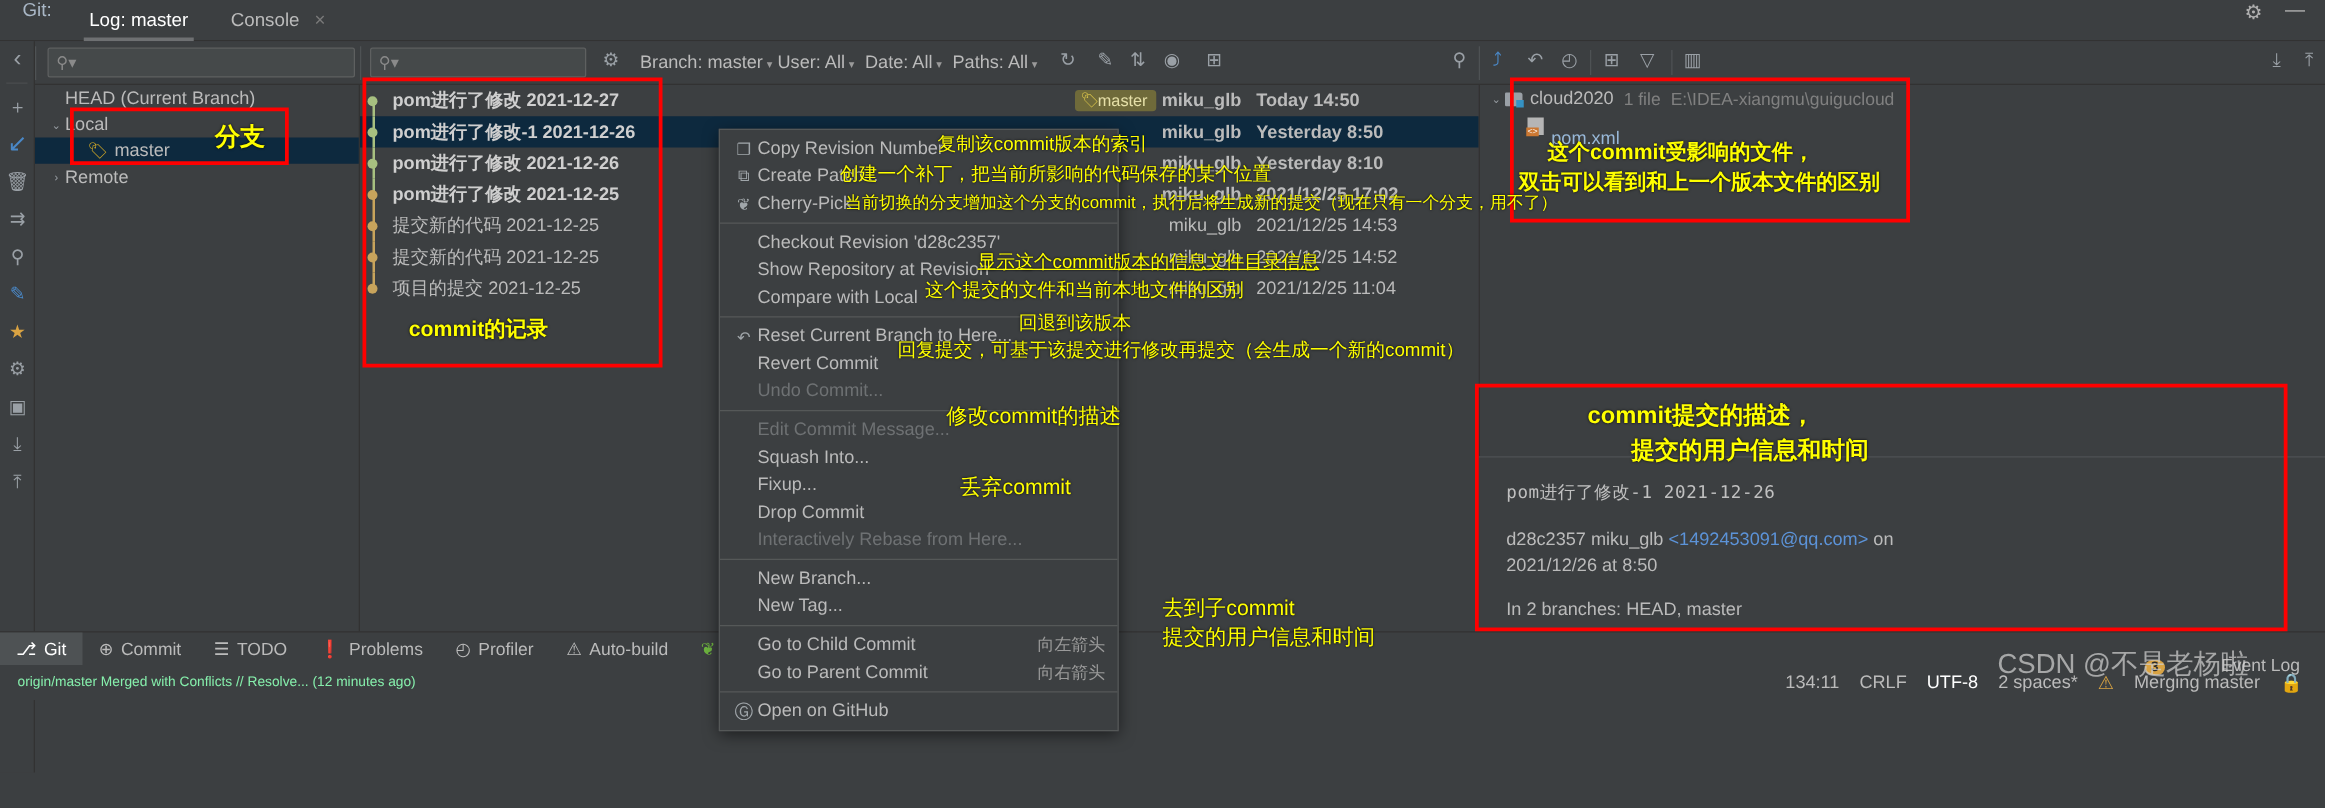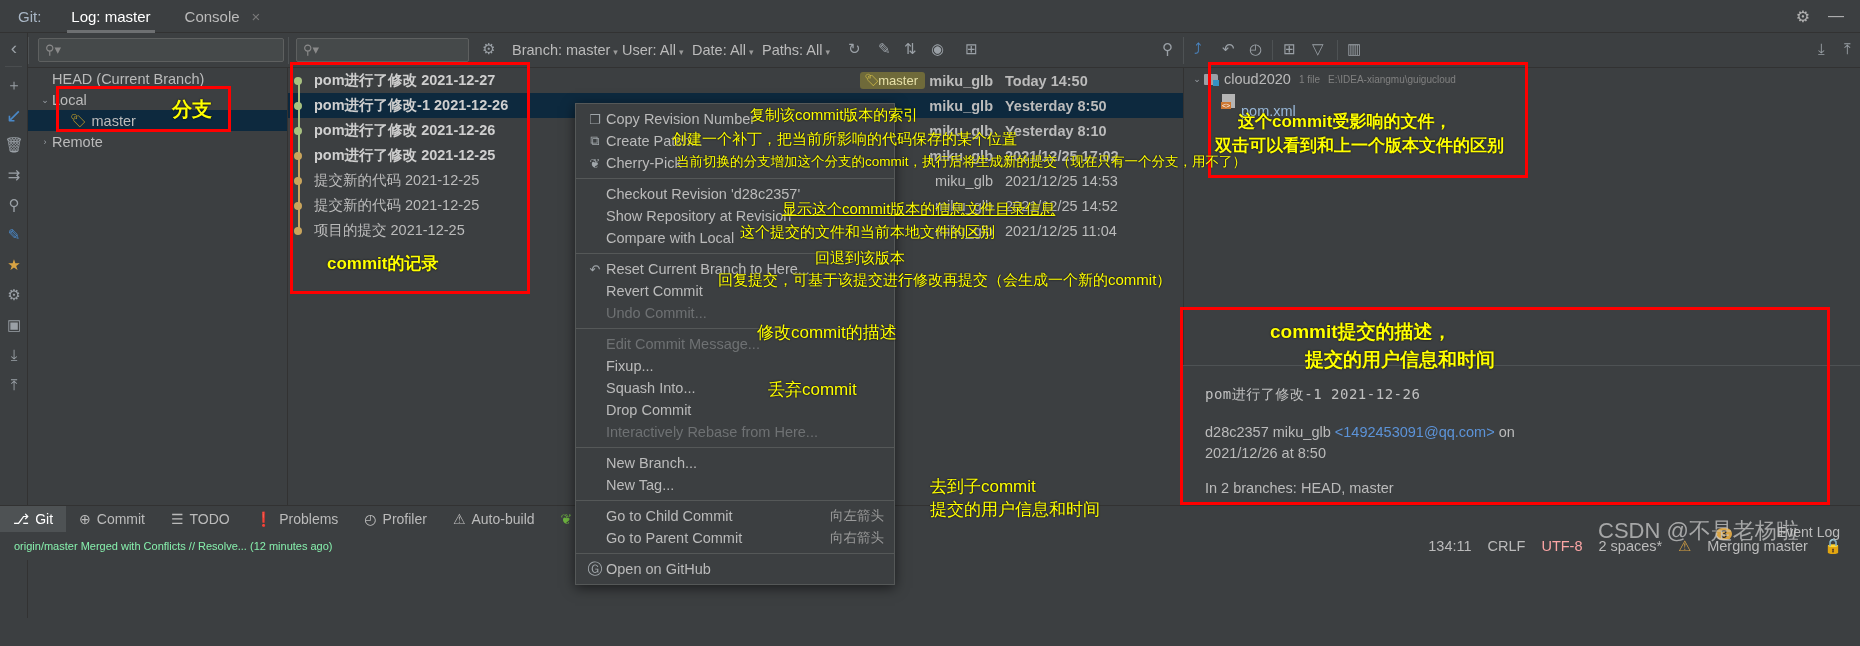--- a/index.html
+++ b/index.html
@@ -6,21 +6,21 @@
   html,body{ background:#3c3f41; }
   body{
     width:1860px; height:646px; position:relative; overflow:hidden;
     font-family:"Liberation Sans", sans-serif;
     color:#bbbbbb; font-size:15px;
   }
   .abs{ position:absolute; }
 
   
   #tabstrip{ left:0; top:0; width:1860px; height:33px; background:#3c3f41;
-             border-bottom:1px solid #323232; display:flex; align-items:center; }
+             border-bottom:1px solid #323232; display:flex; }
   #tabstrip .lbl{ color:#a9b7c6; font-size:15px; margin-left:18px; }
   .tabitem{ margin-left:26px; font-size:15px; color:#bbbbbb; position:relative;
             height:33px; display:flex; align-items:center; padding:0 4px; }
   .tabitem.sel{ color:#ffffff; }
   .tabitem.sel:after{ content:""; position:absolute; left:0; right:0; bottom:0;
                       height:3px; background:#6e7072; }
   .tab-close{ margin-left:12px; color:#7a7a7a; font-size:15px; }
   .win-btns{ margin-left:auto; display:flex; gap:18px; padding-right:16px; color:#b0b0b0; font-size:16px;}
 
   
@@ -66,21 +66,21 @@
   .crow.bold .cauthor, .crow.bold .cdate{ font-weight:bold; }
   .masterchip{ position:absolute; right:258px; background:#6f6a3a; color:#e6e0a8;
                border-radius:3px; font-size:13px; padding:1px 7px 1px 18px; }
   .masterchip .tg{ position:absolute; left:4px; top:1px; color:#d8c34a; font-size:12px;}
 
   
   #filetree{ left:1183px; top:68px; width:677px; height:450px; background:#3c3f41;
              border-left:1px solid #323232; }
   .frow{ display:flex; align-items:center; height:22px; font-size:14.5px; color:#bbbbbb; }
   .fname{ color:#bbbbbb; }
-  .fmeta{ color:#808080; margin-left:8px; font-size:10px;}
+  .fmeta{ color:#808080; margin-left:8px; font-size:14px;}
   .folder-ico{ width:14px; height:11px; background:#9aa0a6; border-radius:1px 2px 2px 1px;
                position:relative; margin-right:6px; }
   .folder-ico:after{ content:""; position:absolute; right:-1px; bottom:-1px; width:6px; height:6px;
                      background:#3592c4; }
   .xml-ico{ width:13px; height:14px; background:#b5b5b5; margin-right:6px; position:relative;}
   .xml-ico:after{ content:"<>"; position:absolute; left:-1px; bottom:-1px; font-size:7px;
                   background:#cc7832; color:#fff; padding:0 1px; line-height:7px;}
   .fileblue{ color:#98b8d8;margin-top:20px; }
 
   
@@ -106,21 +106,21 @@
   #bottombar{ left:0; top:505px; width:1860px; height:27px; background:#3c3f41;
               border-top:1px solid #323232; display:flex; align-items:center; }
   .bbtn{ display:flex; align-items:center; gap:6px; height:27px; padding:0 13px;
          font-size:14px; color:#bbbbbb; }
   .bbtn.active{ background:#4e5254; color:#ffffff; }
   #statusbar{ left:0; top:532px; width:1860px; height:28px; background:#3c3f41;
               display:flex; align-items:center; }
   #statusbar .msg{ padding-left:14px; font-size:11px; color:#86efac; }
   .st-right{ margin-left:auto; display:flex; align-items:center; gap:16px;
              padding-right:18px; font-size:14.5px; color:#bbbbbb; }
-  .st-dim{ color:#fca5a5; }
+  .st-dim{ color:#ffffff; }
   .evbadge{ background:#d9a343; color:#2b2b2b; border-radius:8px; font-size:11px;
             padding:0 5px; font-weight:bold; }
 
   
   .annbox{ position:absolute; border:3px solid #ff0000; pointer-events:none; z-index:60; }
   .anntext{ position:absolute; color:#ffff00; font-size:18px; font-weight:bold;
             white-space:nowrap; z-index:61; text-shadow:0 0 2px #000; }
   .anntext.sm{ font-size:15px; font-weight:normal; }
   .anntext.ul{ text-decoration:underline; }
   .watermark{ position:absolute; color:#cfcfcf; opacity:.72; font-size:22px; z-index:62;
@@ -353,24 +353,24 @@
     <span>Revert Commit</span>
   </div>
   <div class="mi noico dis">
     <span>Undo Commit...</span>
   </div>
   <div class="mdiv"></div>
   <div class="mi noico dis">
     <span>Edit Commit Message...</span>
   </div>
   <div class="mi noico">
+    <span>Squash Into...</span>
+  </div>
+  <div class="mi noico">
     <span>Fixup...</span>
-  </div>
-  <div class="mi noico">
-    <span>Squash Into...</span>
   </div>
   <div class="mi noico">
     <span>Drop Commit</span>
   </div>
   <div class="mi noico dis">
     <span>Interactively Rebase from Here...</span>
   </div>
   <div class="mdiv"></div>
   <div class="mi noico">
     <span>New Branch...</span>

